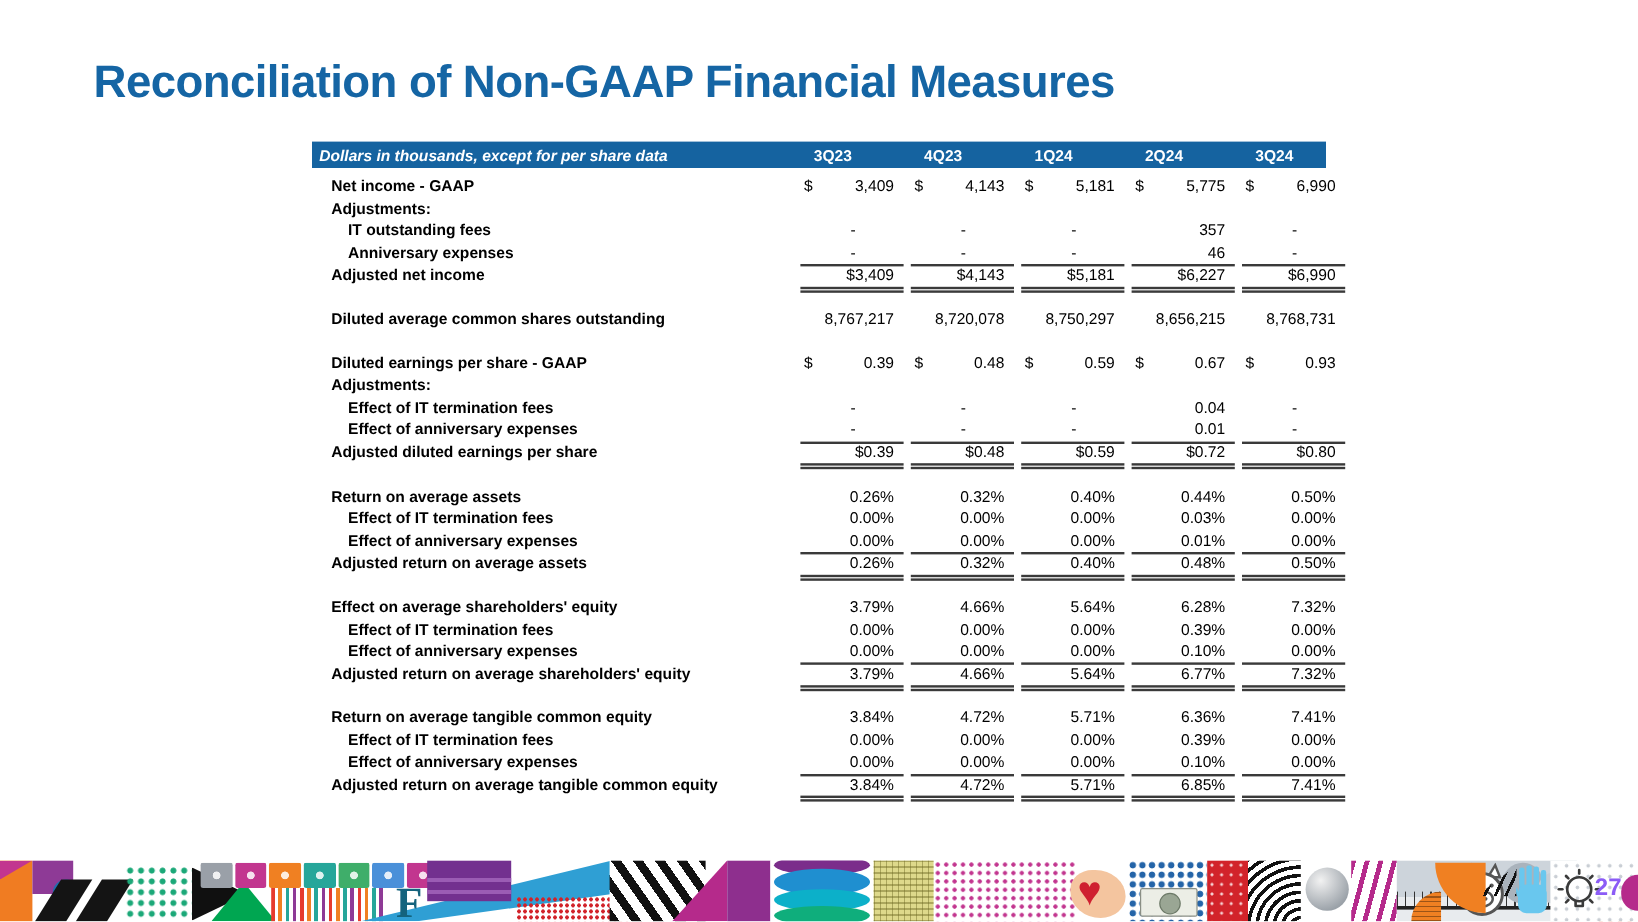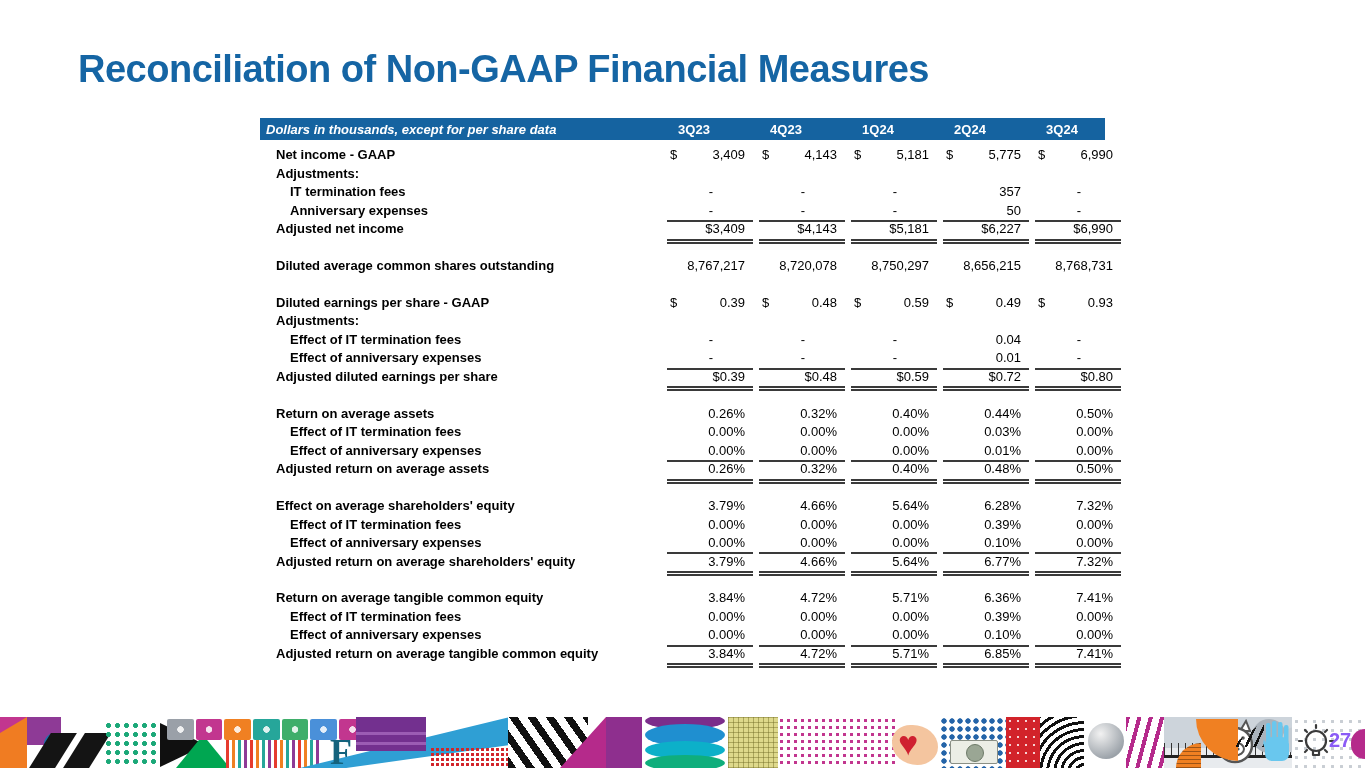--- a/index.html
+++ b/index.html
@@ -151,33 +151,33 @@
         </div>
         <div class="t-row">
           <div class="t-label">Adjustments:</div>
           <div class="t-cell"></div>
           <div class="t-cell"></div>
           <div class="t-cell"></div>
           <div class="t-cell"></div>
           <div class="t-cell"></div>
         </div>
         <div class="t-row">
-          <div class="t-label ind">IT termination fees</div>
+          <div class="t-label ind">IT outstanding fees</div>
           <div class="t-cell dash">-</div>
           <div class="t-cell dash">-</div>
           <div class="t-cell dash">-</div>
           <div class="t-cell">357</div>
           <div class="t-cell dash">-</div>
         </div>
         <div class="t-row u-single">
           <div class="t-label ind">Anniversary expenses</div>
           <div class="t-cell dash">-</div>
           <div class="t-cell dash">-</div>
           <div class="t-cell dash">-</div>
-          <div class="t-cell">50</div>
+          <div class="t-cell">46</div>
           <div class="t-cell dash">-</div>
         </div>
         <div class="t-row u-double">
           <div class="t-label">Adjusted net income</div>
           <div class="t-cell">$3,409</div>
           <div class="t-cell">$4,143</div>
           <div class="t-cell">$5,181</div>
           <div class="t-cell">$6,227</div>
           <div class="t-cell">$6,990</div>
         </div>
@@ -200,21 +200,21 @@
           <div class="t-cell dollar">
             <span>$</span>
             <span>0.48</span>
           </div>
           <div class="t-cell dollar">
             <span>$</span>
             <span>0.59</span>
           </div>
           <div class="t-cell dollar">
             <span>$</span>
-            <span>0.49</span>
+            <span>0.67</span>
           </div>
           <div class="t-cell dollar">
             <span>$</span>
             <span>0.93</span>
           </div>
         </div>
         <div class="t-row">
           <div class="t-label">Adjustments:</div>
           <div class="t-cell"></div>
           <div class="t-cell"></div>

